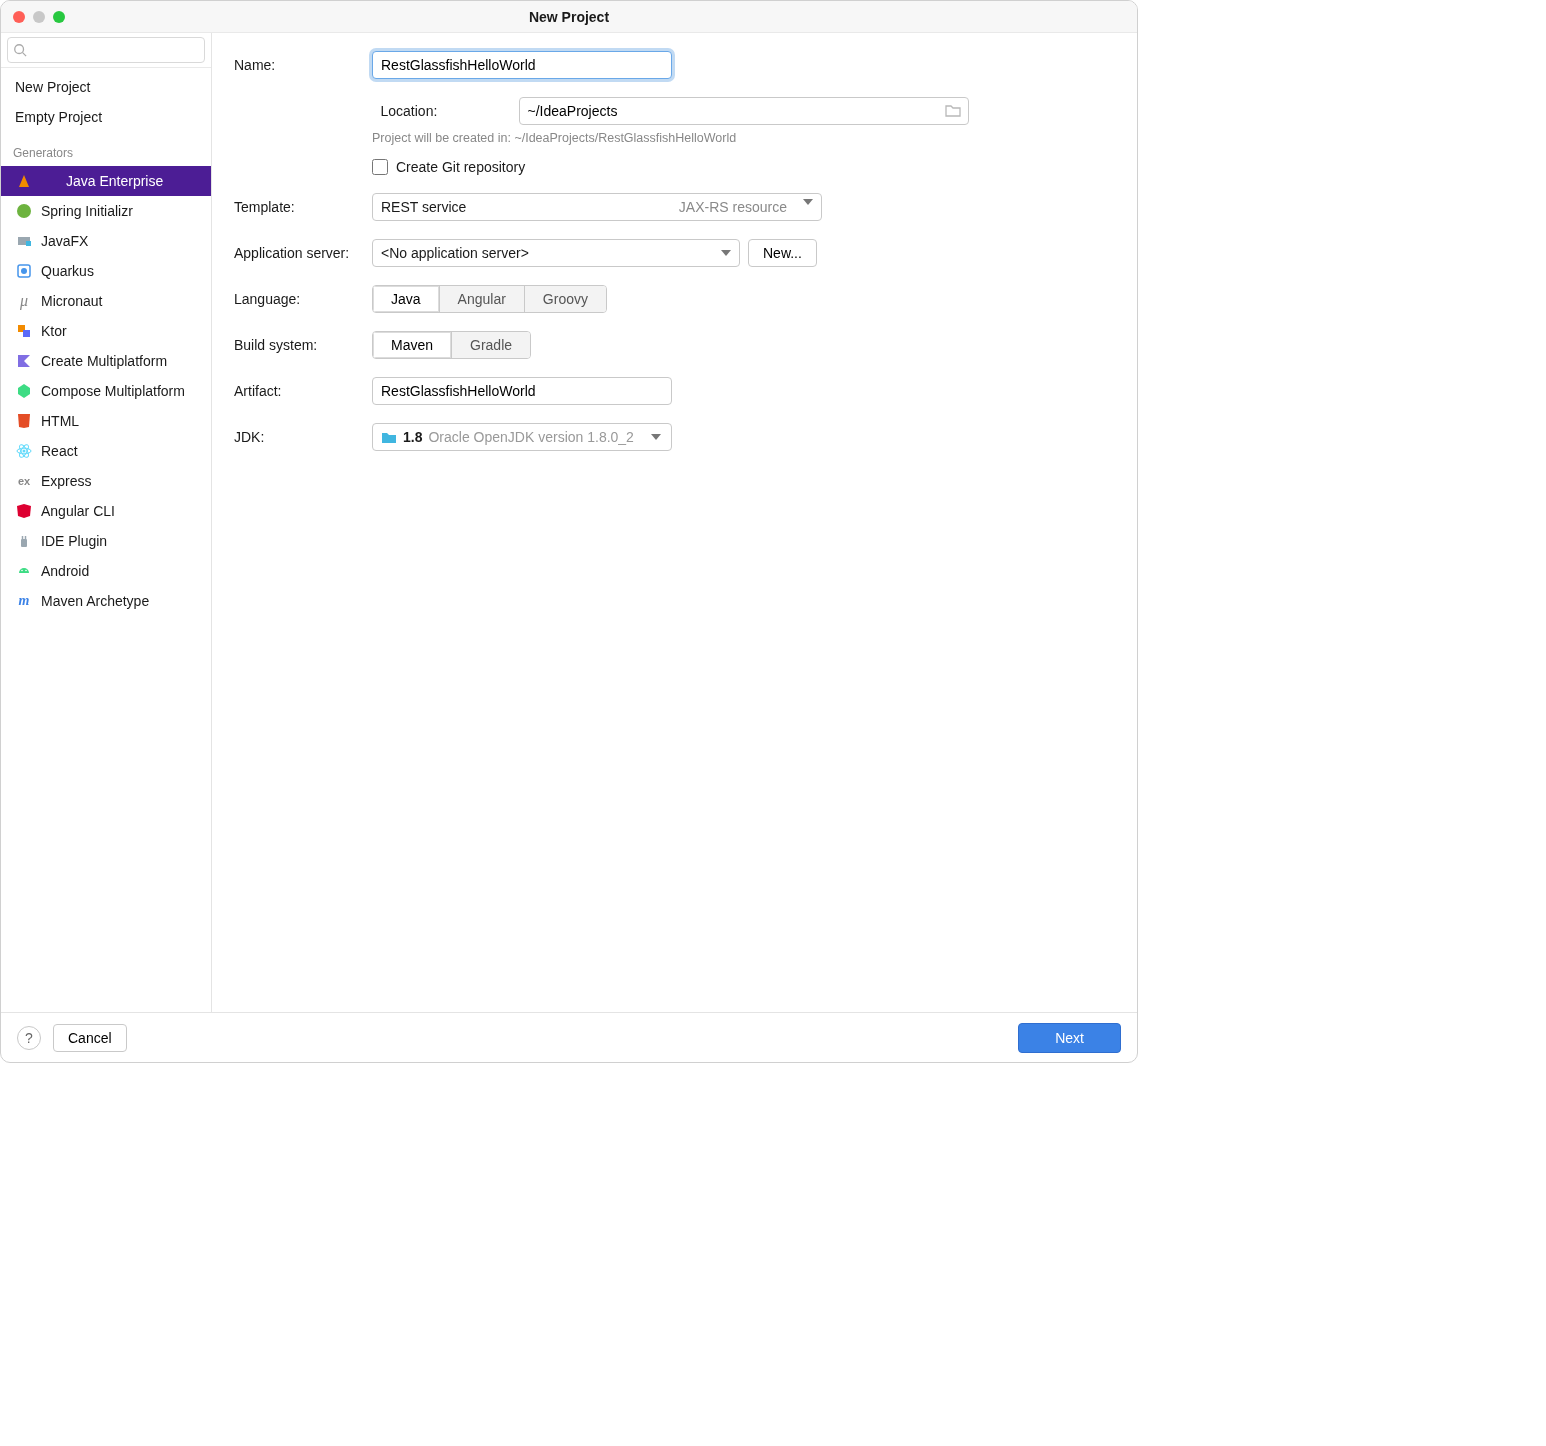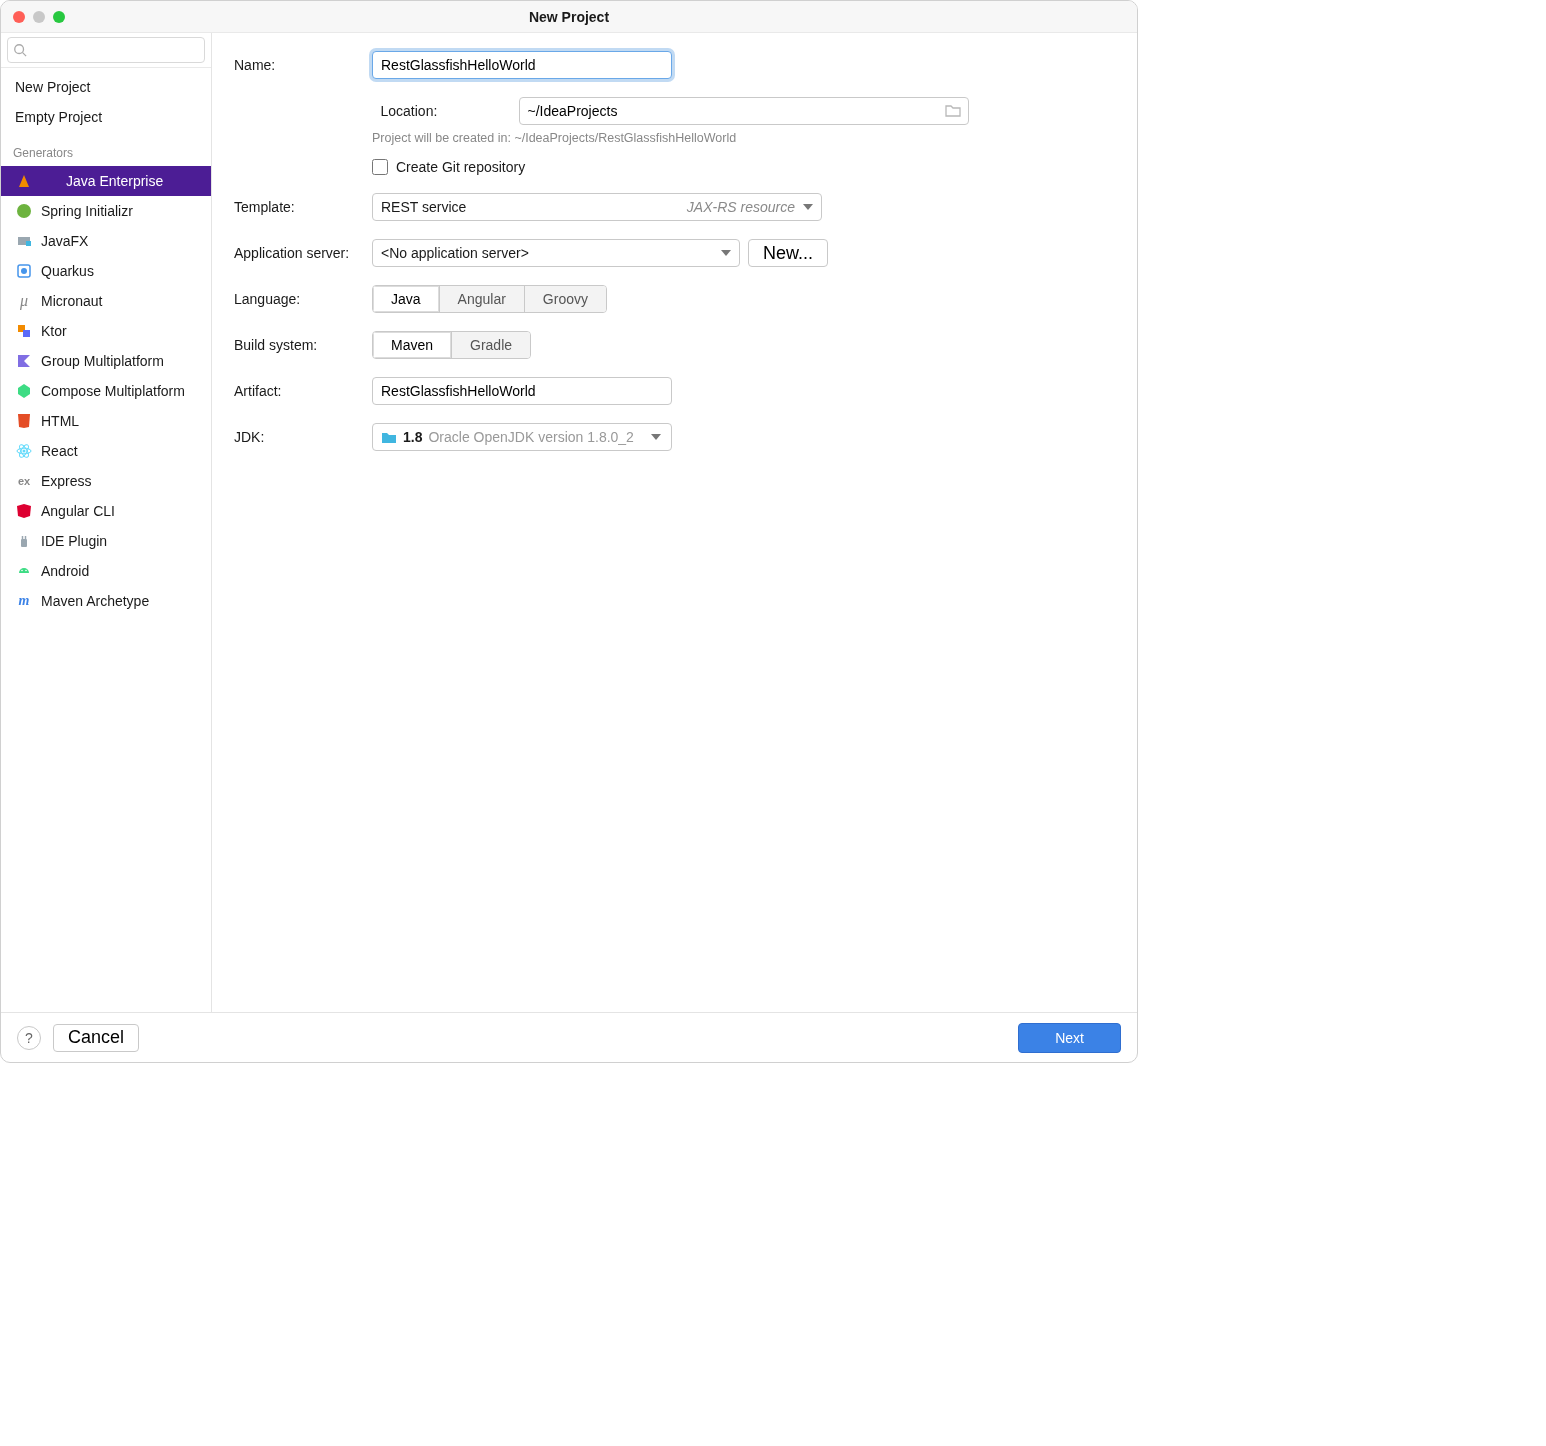--- a/index.html
+++ b/index.html
@@ -90,21 +90,21 @@
     height: 28px;
     border: 1px solid #c9c9c9;
     border-radius: 4px;
     padding: 7px 8px;
     font-size: 14px;
     background: #fff;
     font-family: inherit;
   }
   input[type=text].field.focus { border: 1px solid #6aa8e8; box-shadow: 0 0 0 3px rgba(78,150,222,0.35); }
   .combo { position: relative; display:flex; align-items:center; justify-content:space-between; }
-  .combo .rhs { color: #8a8a8a; display:flex; align-items:center; gap:8px;font-style:italic; }
+  .combo .rhs { color: #8a8a8a; display:flex; gap:16px; }
   .chev { width: 0; height: 0; border-left: 5px solid transparent; border-right: 5px solid transparent; border-top: 6px solid #777; display:inline-block; }
 
   .hint { font-size: 12.5px; color: #888; margin: 6px 0 14px 138px; }
 
   .chk { display:flex; align-items:center; gap:8px; }
   .chk input { width: 16px; height: 16px; }
 
   
   .seg {
     display: inline-flex;
@@ -143,21 +143,21 @@
     display:flex; align-items:center; gap:6px;
     position:relative;
   }
   .jdk-combo .chev { position:absolute; right:10px; top:50%; transform:translateY(-50%); }
 
   
   .inline-ctls { display:flex; gap:8px; align-items:center; flex:1; }
   .btn {
     height: 28px; padding: 0 14px;
     border: 1px solid #c9c9c9; border-radius: 4px;
-    background: #fff; font-size: 18px; font-family: inherit;
+    background: #fff; font-size: 14px; font-family: inherit;
   }
 
   
   .footer {
     height: 50px;
     border-top: 1px solid #e4e4e4;
     display: flex;
     align-items: center;
     padding: 0 16px;
     gap: 12px;
@@ -258,21 +258,21 @@
             </svg>
           </span>
         <span>Ktor</span>
       </div>
       <div class="nav-item">
         <span class="ico">
             <svg width="16" height="16" viewBox="0 0 16 16">
               <path d="M2 2 H14 L8 8 L14 14 H2 Z" fill="#806ee3"></path>
             </svg>
           </span>
-        <span>Group Multiplatform</span>
+        <span>Create Multiplatform</span>
       </div>
       <div class="nav-item">
         <span class="ico">
             <svg width="16" height="16" viewBox="0 0 16 16">
               <polygon points="8,1 14,5 14,11 8,15 2,11 2,5" fill="#3ddc84"></polygon>
             </svg>
           </span>
         <span>Compose Multiplatform</span>
       </div>
       <div class="nav-item">

